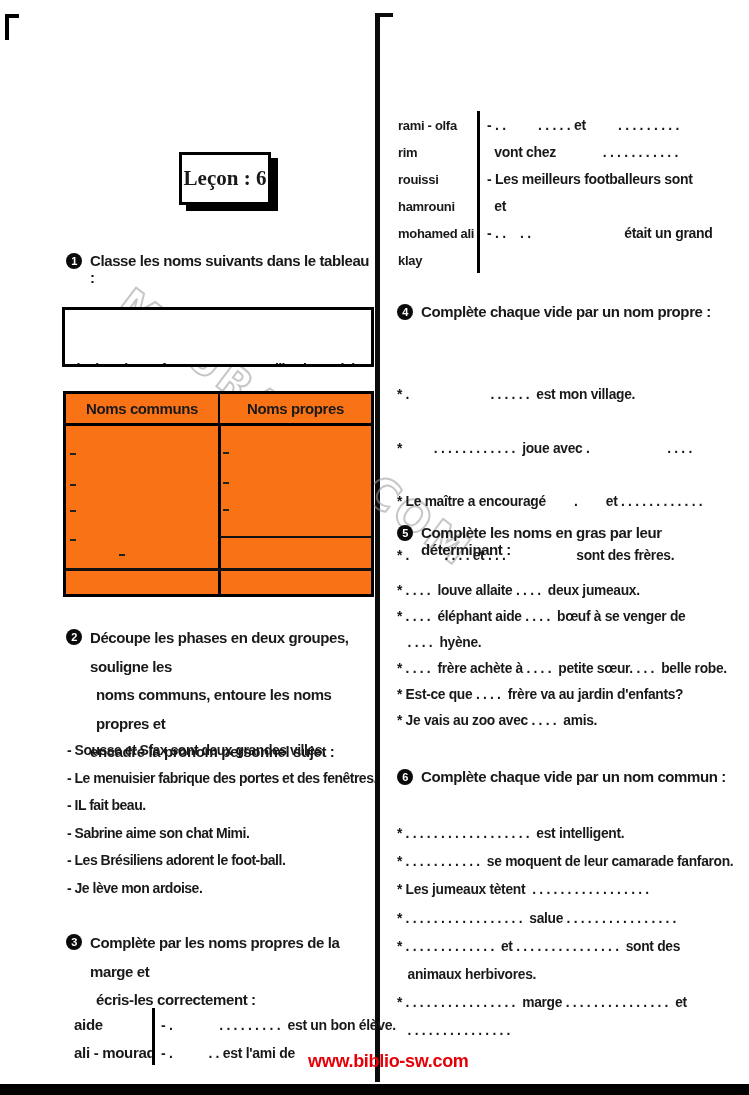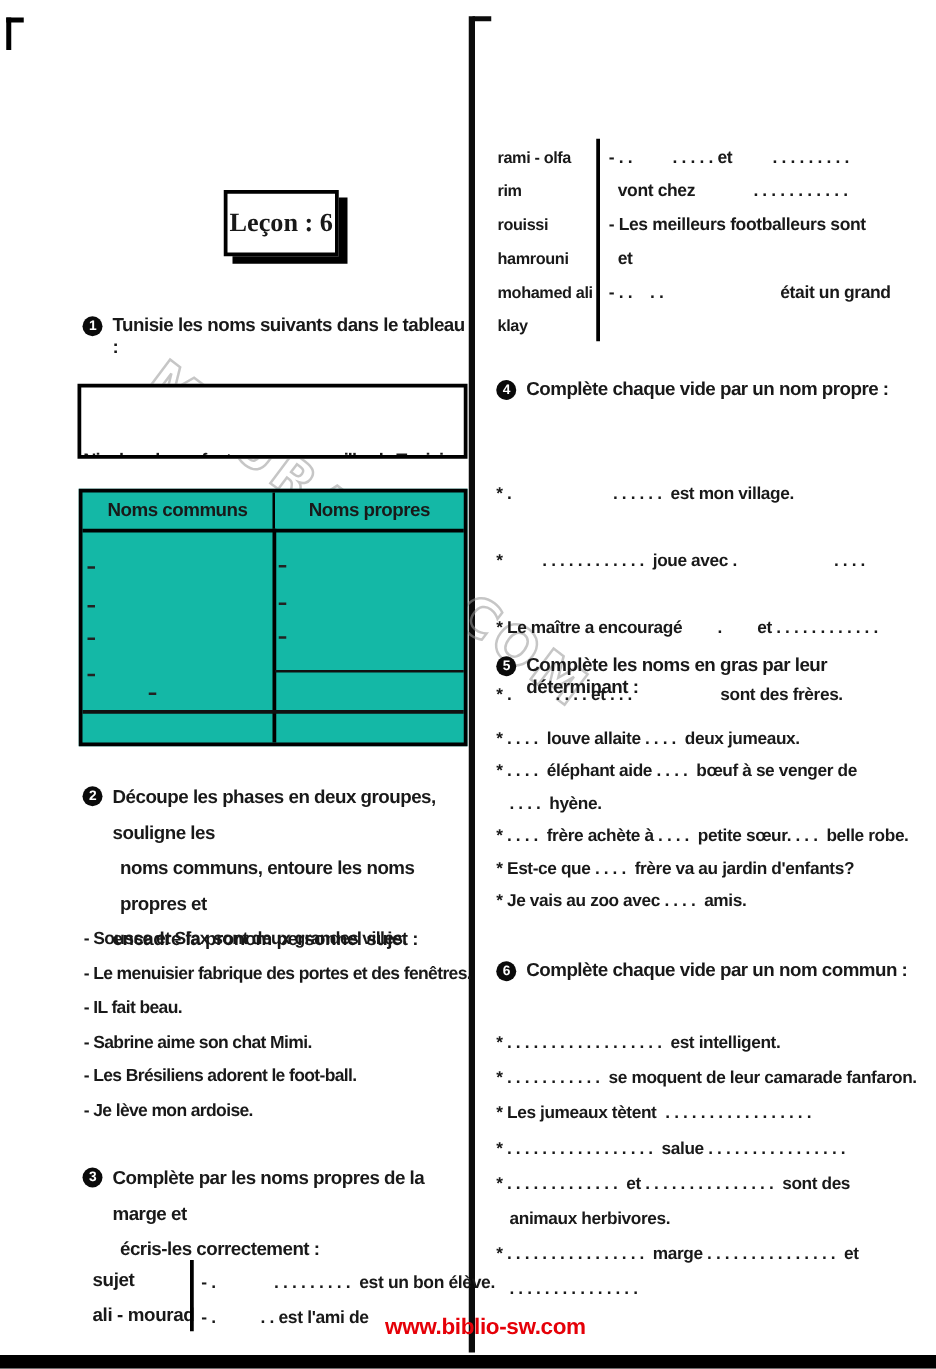--- a/index.html
+++ b/index.html
@@ -40,21 +40,21 @@
   .hline{font-size:15px;font-weight:700;letter-spacing:-0.4px;line-height:28.5px;}
 
   
   #word-box{
     left:62px;top:307px;width:306px;height:50px;border:3px solid #000;background:#fff;
     text-align:center;font-weight:700;font-size:14.5px;letter-spacing:-0.7px;line-height:22px;
     padding-top:4px;overflow:hidden;
   }
 
   
-  #noms-table{left:63px;top:391px;width:305px;height:200px;border:3px solid #000;background:#14b8a6;}
+  #noms-table{left:63px;top:391px;width:305px;height:200px;border:3px solid #000;background:#f97316;}
   #noms-table .thead{display:flex;height:29px;border-bottom:3.5px solid #000;}
   #noms-table .th{font-size:15px;font-weight:700;text-align:center;line-height:29px;letter-spacing:-0.4px;}
   #noms-table .th.left{width:152px;border-right:2.5px solid #000;}
   #noms-table .th.right{flex:1;}
   #noms-table .vline{position:absolute;left:152px;top:29px;bottom:0;width:2.5px;background:#000;}
   #noms-table .rowline-a{position:absolute;left:154px;right:0;top:142px;height:2px;background:#111;}
   #noms-table .rowline-b{position:absolute;left:0;right:0;top:174px;height:2.5px;background:#111;}
   .cell-dash{position:absolute;width:6px;height:2px;background:#222;}
 
   #sentences .sline{font-size:14px;font-weight:700;letter-spacing:-0.5px;line-height:27.5px;}
@@ -83,21 +83,21 @@
 <div class="abs" id="watermark">MOURAJAA.COM</div>
 <div class="abs" id="footer-url">www.biblio-sw.com</div>
 <div class="abs" id="bottom-bar"></div>
 
 <div class="abs" id="lecon-box">
   <span>Leçon : 6</span>
 </div>
 
 <div class="abs heading" style="left:66px;top:252px;width:310px;">
   <span class="circle-num">1</span>
-  <span class="htext" style="margin-top:0;line-height:17px;">Tunisie les noms suivants dans le tableau :</span>
+  <span class="htext" style="margin-top:0;line-height:17px;">Classe les noms suivants dans le tableau :</span>
 </div>
 
 <div class="abs pre" id="word-box">
   <div>Nicolas - les enfants - une grenouille - la Tunisie -</div>
   
 </div>
 
 <div class="abs" id="noms-table">
   <div class="thead">
     <div class="th left">Noms communs</div>
@@ -136,21 +136,21 @@
 
 <div class="abs heading" style="left:66px;top:929px;width:314px;">
   <span class="circle-num" style="margin-top:4px;">3</span>
   <span>
     <span class="hline" style="display:block;">Complète par les noms propres de la marge et</span>
     <span class="hline" style="display:block;padding-left:6px;">écris-les correctement :</span>
   </span>
 </div>
 
 <div class="abs" id="ex3-names" style="left:74px;top:1011px;">
-  <div>sujet</div>
+  <div>aide</div>
   <div>ali - mourad</div>
 </div>
 <div class="abs" id="ex3-vbar"></div>
 <div class="abs" id="ex3-lines" style="left:161px;top:1011px;">
   <div class="pre">- .             . . . . . . . . .  est un bon élève.</div>
   <div class="pre">- .          . . est l'ami de</div>
 </div>
 
 <div class="abs" id="rmargin-names" style="left:398px;top:112px;">
   <div>rami - olfa</div>

